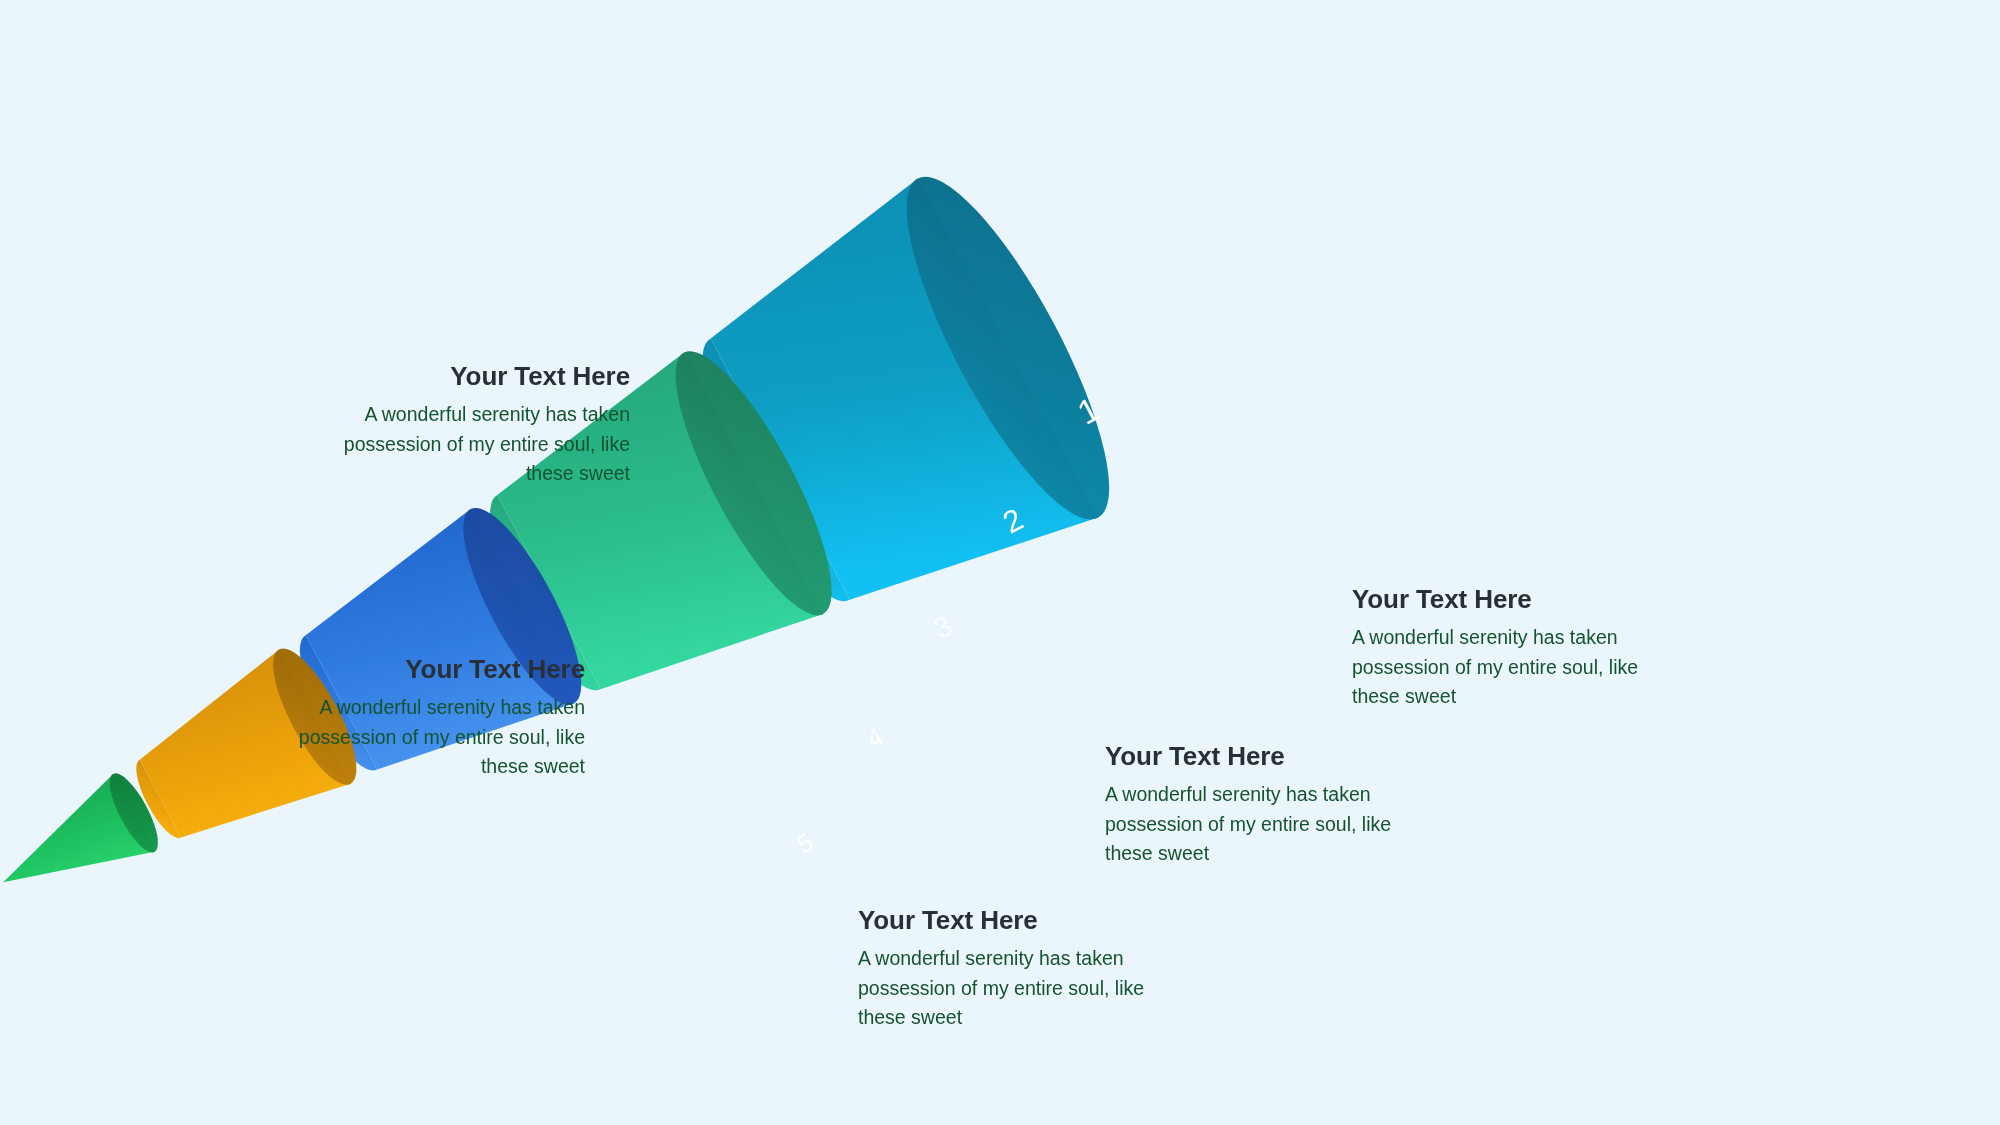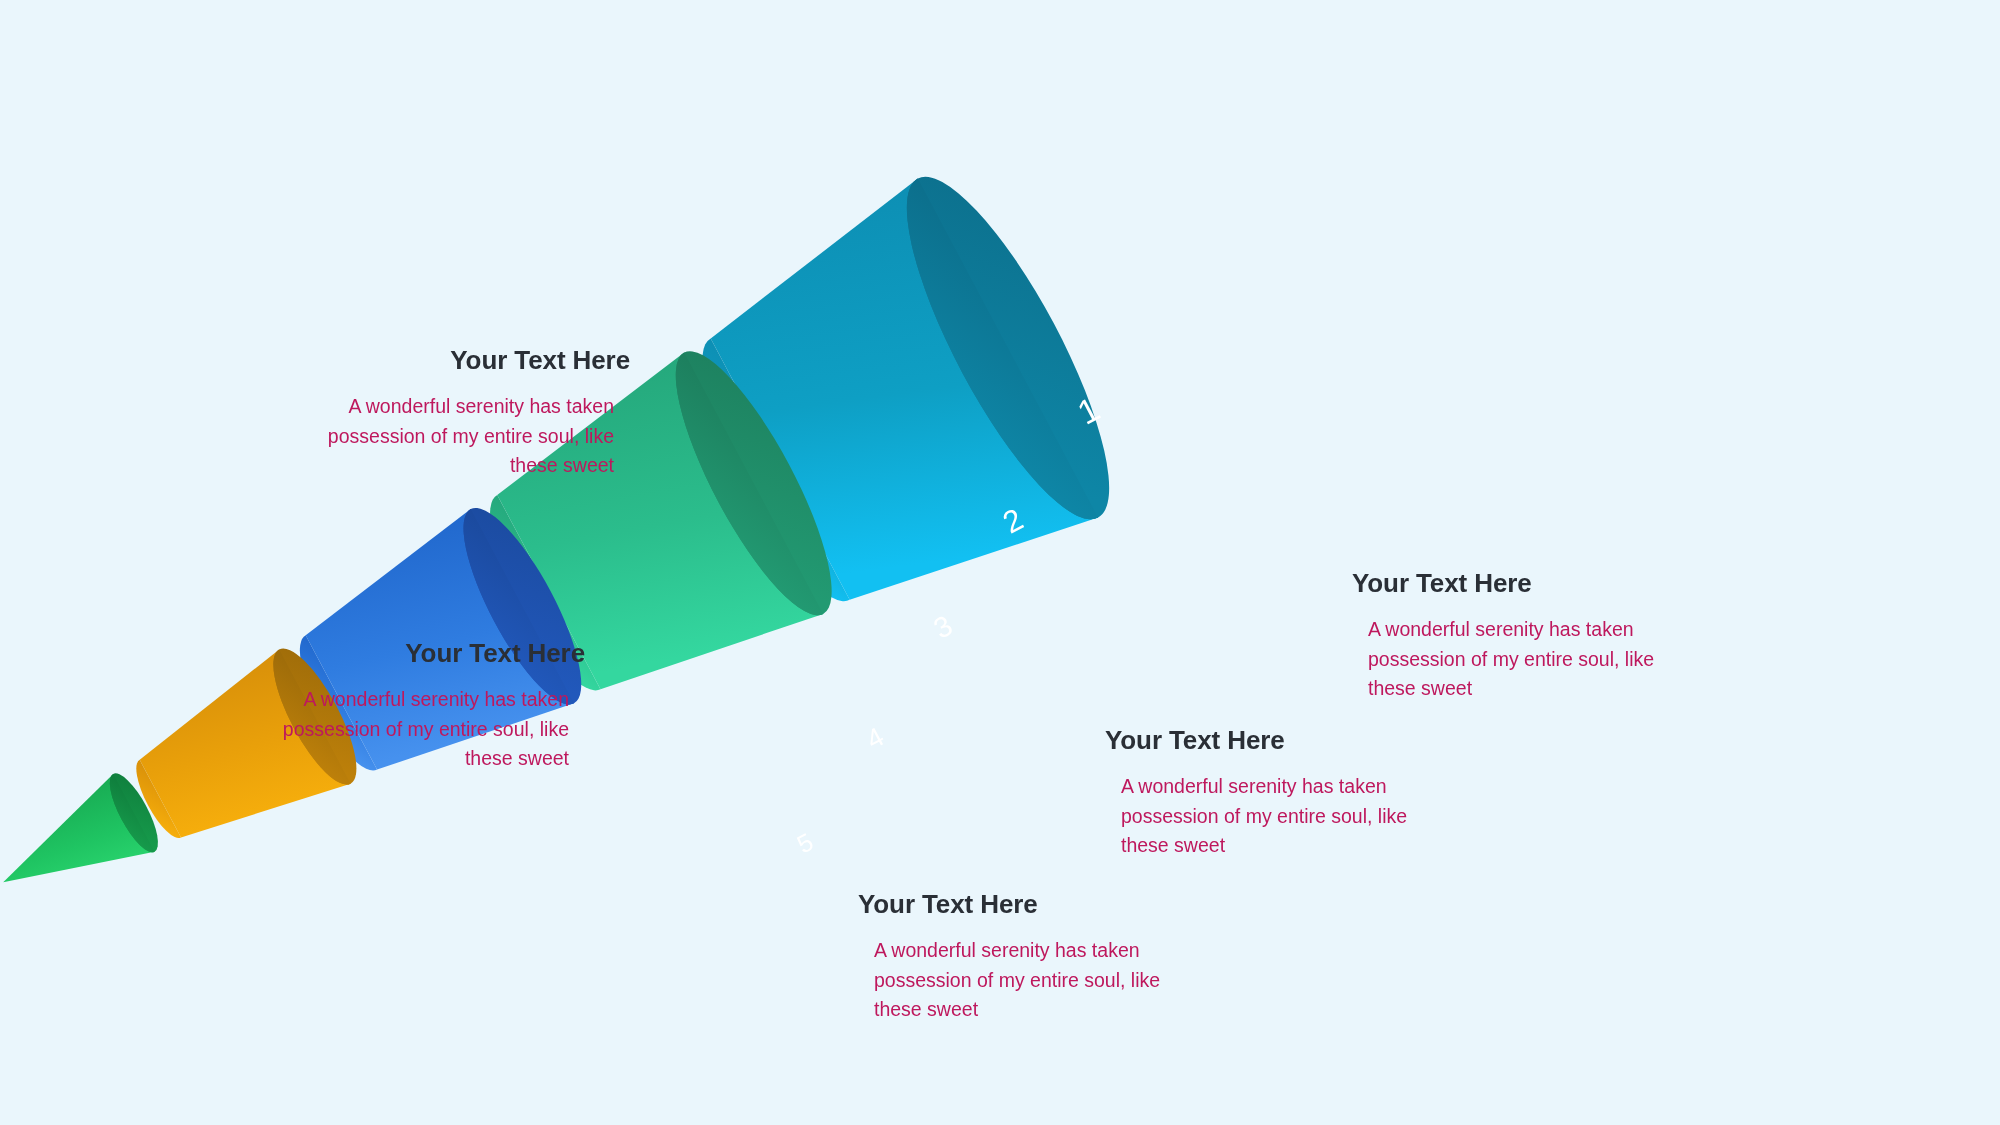--- a/index.html
+++ b/index.html
@@ -33,31 +33,31 @@
   }
   .label.align-right { text-align: right; }
   .label.align-left  { text-align: left; }
   .label-title {
     font-family: "Liberation Sans", sans-serif;
     font-size: 26px;
     font-weight: bold;
     color: #2a2f36;
     letter-spacing: -0.1px;
     line-height: 1.2;
-    margin: 0 0 8px 0;
+    margin: 16px 0 8px 0;
     white-space: nowrap;
   }
   .label.align-right .label-title { text-align: right; }
   .label-body {
     font-family: "Liberation Sans", sans-serif;
     font-size: 19.5px;
     font-weight: normal;
-    color: #be185d;
+    color: #14532d;
     line-height: 1.52;
-    margin: 16px;
+    margin: 0;
   }
   
   #label-1 { left: 300px;  top: 345px; }
   #label-2 { left: 1352px; top: 568px; }
   #label-3 { left: 255px;  top: 638px; }
   #label-4 { left: 1105px; top: 725px; }
   #label-5 { left: 858px;  top: 889px; }
 
   .num-text {
     font-family: "Liberation Sans", sans-serif;

